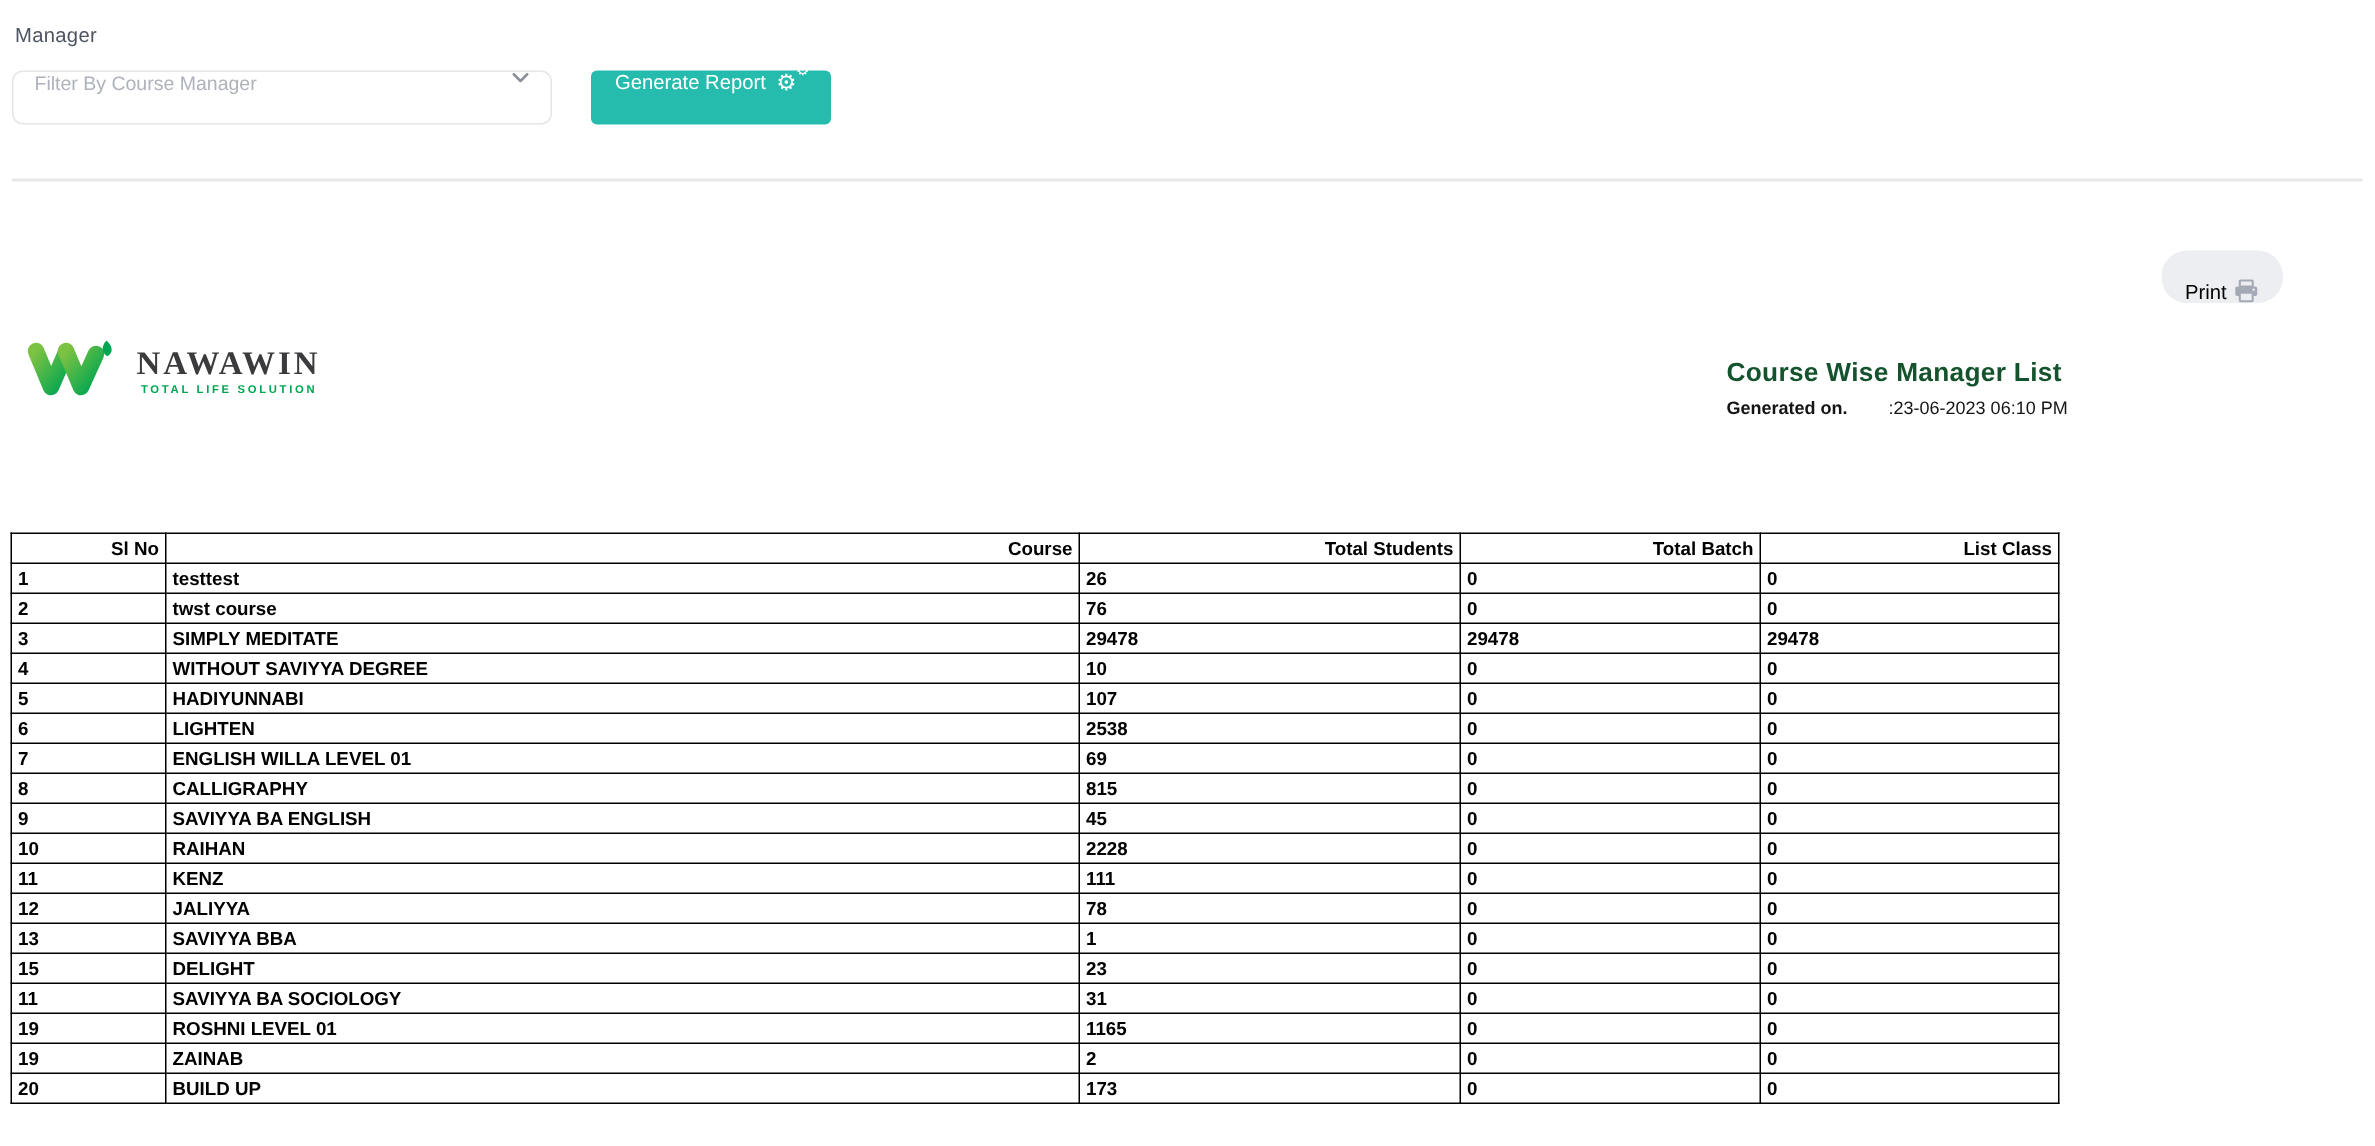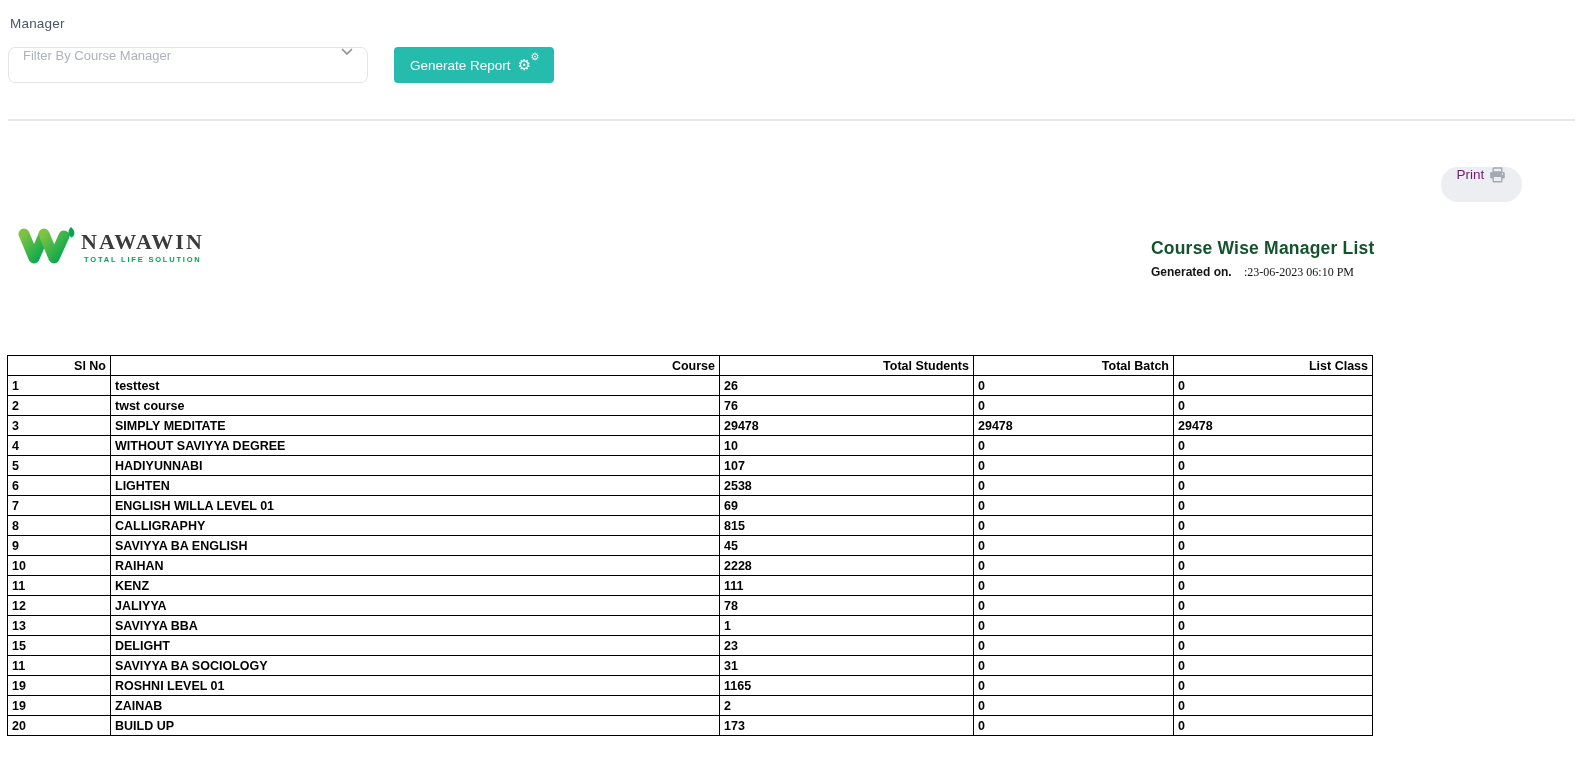--- a/index.html
+++ b/index.html
@@ -11,47 +11,47 @@
     color:#4d5560; letter-spacing:.2px; }
   .select-box { position:absolute; left:8px; top:47px; width:360px; height:36px;
     border:1px solid #e4e5e9; border-radius:7px; background:#fff;
     display:flex; justify-content:space-between;
     padding:0 14px; cursor:pointer; }
   .select-box .placeholder { font-size:13px; color:#aeb2bb; }
   .select-box svg { flex:0 0 auto; }
   .generate-btn { position:absolute; left:394px; top:47px; height:36px;
     background:#26bcad; border:none; border-radius:4px; color:#fff;
     font-size:13.5px; font-family:"Liberation Sans", sans-serif;
-    padding:16px 16px; display:flex; align-items:center; gap:7px; cursor:pointer; }
+    padding:0 16px; display:flex; gap:7px; cursor:pointer; }
   .gears { position:relative; width:20px; height:18px; display:inline-block; }
   .gears .g1 { position:absolute; left:0; top:1px; font-size:15px; line-height:16px; color:#fff; }
   .gears .g2 { position:absolute; right:-2px; top:-4px; font-size:10px; line-height:10px; color:#fff; }
 
   .divider { position:absolute; left:8px; top:119px; width:1567px; height:0;
     border-top:2px solid #e8e8ea; }
 
   
   .print-btn { position:absolute; left:1441px; top:167px; width:81px; height:35px;
-    background:#edeef2; border:none; border-radius:17px; color:#701a75;
+    background:#edeef2; border:none; border-radius:17px; color:#000000;
     font-size:13.5px; font-family:"Liberation Sans", sans-serif;
-    display:flex; align-items:flex-start; justify-content:center; gap:5px; cursor:pointer; }
-
-  
-  .logo { position:absolute; left:17px; top:224px; display:flex; align-items:flex-start; gap:0; }
+    display:flex; align-items:flex-end; justify-content:center; gap:5px; cursor:pointer; }
+
+  
+  .logo { position:absolute; left:17px; top:224px; display:flex; align-items:flex-start; gap:10px; }
   .logo-text { display:flex; flex-direction:column; margin-top:7px; }
   .logo-name { font-family:"Liberation Serif", serif; font-size:22px; font-weight:600;
     letter-spacing:2px; color:#3b3b3d; line-height:22px; }
   .logo-tagline { font-size:7.5px; font-weight:700; letter-spacing:1.8px;
     color:#00a651; margin-top:2px; padding-left:3px; }
 
   .report-head { position:absolute; left:1151px; top:238px; width:260px; }
   .report-title { font-size:17.5px; font-weight:700; color:#14532d; letter-spacing:.2px; }
   .generated-line { margin-top:6px; font-size:12px; color:#141414; }
   .generated-line .glabel { font-weight:700; }
-  .generated-line .gvalue { font-weight:400; margin-left:9px;font-family:Liberation Serif, serif; }
+  .generated-line .gvalue { font-weight:400; margin-left:24px; }
 
   
   .report-table-wrap { position:absolute; left:7px; top:355px; width:1365px; }
   table.report { border-collapse:collapse; width:100%; table-layout:fixed;
     font-size:12.5px; font-weight:700; color:#000; }
   table.report th, table.report td { border:1px solid #000; height:20px;
     padding:0 4px; line-height:14px; overflow:hidden; white-space:nowrap; }
   table.report th { text-align:right; font-weight:700; }
   table.report td { text-align:left; }
   col.c-slno   { width:103px; }

